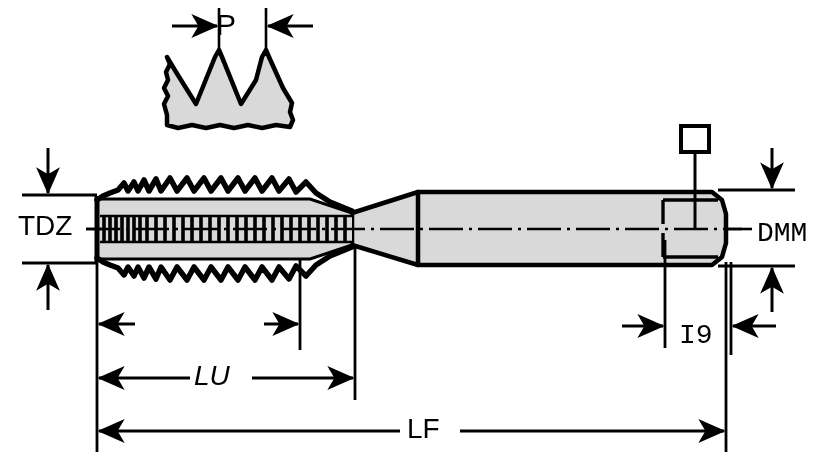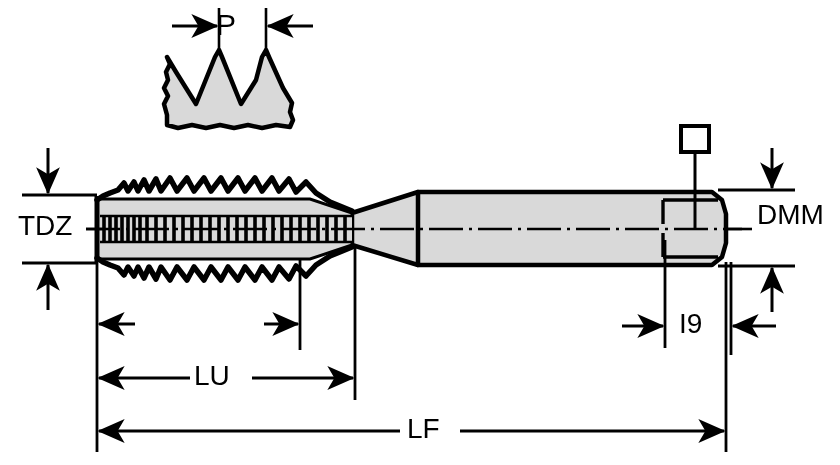--- a/index.html
+++ b/index.html
@@ -197,22 +197,22 @@
       <line x1="400" y1="431" x2="99" y2="431" stroke="#000" stroke-width="3" marker-end="url(#arrFill)"></line>
       <line x1="460" y1="431" x2="724" y2="431" stroke="#000" stroke-width="3" marker-end="url(#arrFill)"></line>
     </g>
 
   </svg>
 
   <div class="lbl lbl-dim" style="left:216px; top:10px;">P</div>
 
   <div class="lbl lbl-big" style="left:18px; top:212px;">TDZ</div>
 
-  <div class="lbl lbl-big" style="left:757px; top:201px;">DMM</div>
-
-  <div class="lbl lbl-big" style="left:679px; top:310px;">I9</div>
-
-
-  <div class="lbl lbl-big" style="left:194px; top:362px;">LU</div>
+  <div class="lbl lbl-big" style="left:757px; top:220px;font-family:Liberation Mono, monospace;">DMM</div>
+
+  <div class="lbl lbl-big" style="left:679px; top:322px;font-family:Liberation Mono, monospace;">I9</div>
+
+
+  <div class="lbl lbl-big" style="left:194px; top:362px;font-style:italic;">LU</div>
 
   <div class="lbl lbl-big" style="left:407px; top:415px;text-align:right;">LF</div>
 
 </div>
 
 </body></html>

